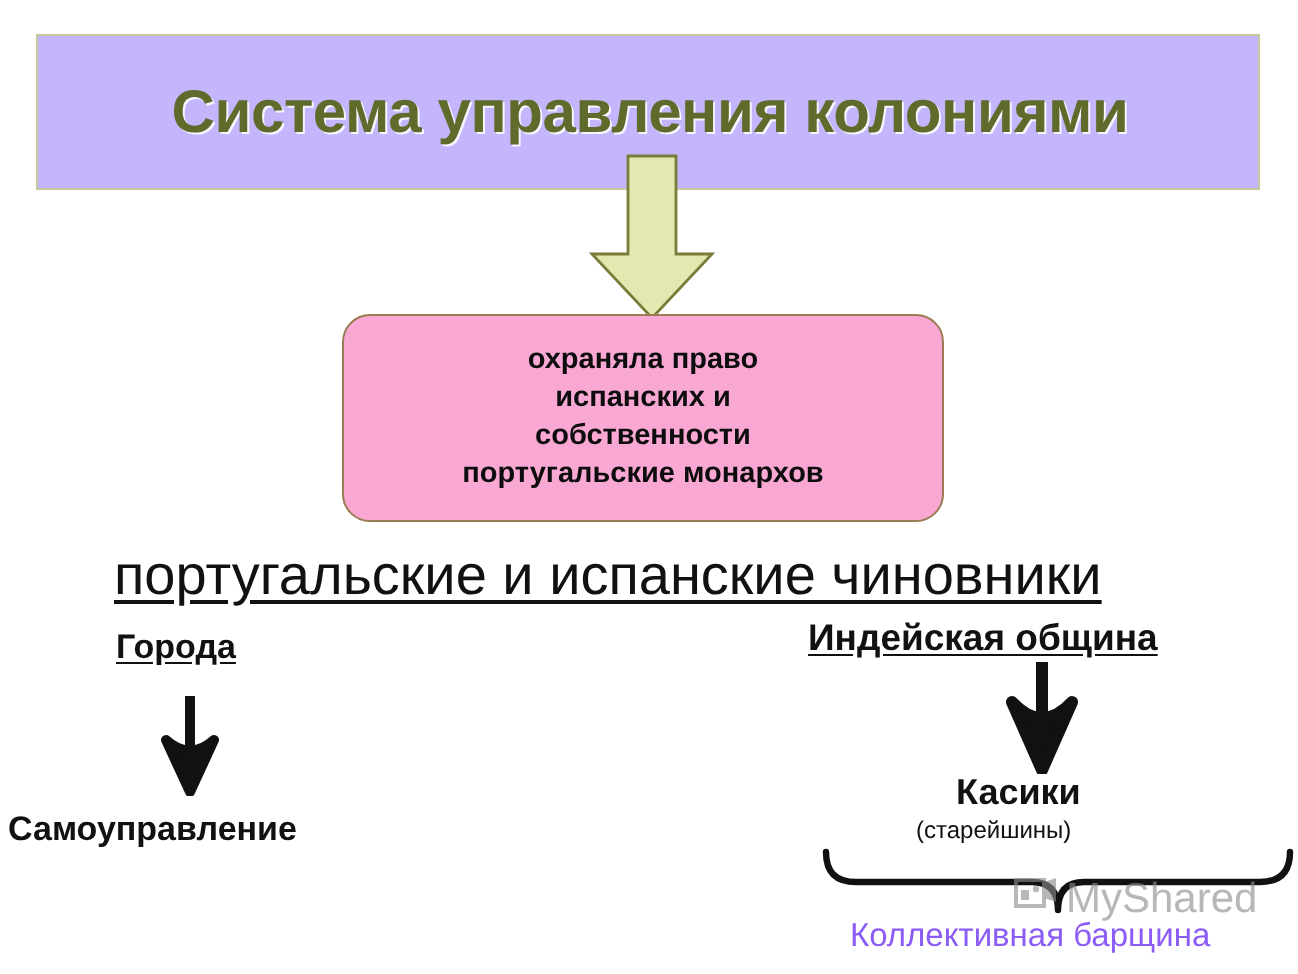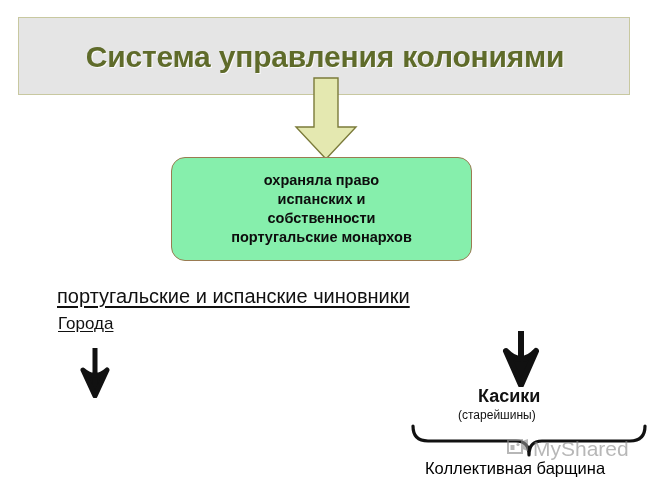--- a/index.html
+++ b/index.html
@@ -24,21 +24,21 @@
   }
 
   
   .title-banner {
     position: absolute;
     left: 18px;
     top: 17px;
     width: 612px;
     height: 78px;
     border: 1px solid #c8c8a0;
-    background: #e5e5e5;
+    background: #c4b5fd;
     box-sizing: border-box;
   }
   .circles-layer {
     position: absolute;
     left: 0; top: 0;
     width: 100%; height: 100%;
     overflow: hidden;
   }
   .circles-layer svg { display: block; }
 
@@ -68,54 +68,54 @@
     height: 84px;
   }
 
   
   .orange-box {
     position: absolute;
     left: 171px;
     top: 157px;
     width: 301px;
     height: 104px;
-    background: #86efac;
+    background: #f9a8d4;
     border: 1.5px solid #9a7b52;
     border-radius: 14px;
     box-sizing: border-box;
     display: flex;
     flex-direction: column;
     align-items: center;
     justify-content: center;
     text-align: center;
     color: #0d0d0d;
     font-size: 14.5px;
     font-weight: bold;
     line-height: 1.30;
   }
   .orange-box span { display: block; }
 
   
   .hdr-officials {
     position: absolute;
     left: 57px;
-    top: 285px;
-    font-size: 20px;
+    top: 272px;
+    font-size: 28px;
     font-weight: normal;
     color: #111111;
     text-decoration: underline;
     text-underline-offset: 3px;
     white-space: nowrap;
   }
   .hdr-cities {
     position: absolute;
     left: 58px;
     top: 314px;
     font-size: 17px;
-    font-weight: normal;
+    font-weight: bold;
     color: #111111;
     text-decoration: underline;
     text-underline-offset: 2px;
     white-space: nowrap;
   }
   .hdr-indian {
     position: absolute;
     left: 404px;
     top: 308px;
     font-size: 18.5px;
@@ -170,21 +170,21 @@
     font-weight: normal;
     color: #111111;
     white-space: nowrap;
   }
   .lbl-corvee {
     position: absolute;
     left: 425px;
     top: 459px;
     font-size: 16.5px;
     font-weight: normal;
-    color: #000000;
+    color: #8b5cf6;
     white-space: nowrap;
   }
 
   
   .brace {
     position: absolute;
     left: 410px;
     top: 424px;
     width: 238px;
     height: 34px;
@@ -247,21 +247,23 @@
   <div class="hdr-officials">португальские и испанские чиновники</div>
 
   <div class="hdr-cities">Города</div>
 
   <div class="thin-arrow-left">
     <svg width="34" height="50" viewBox="0 0 34 50" xmlns="http://www.w3.org/2000/svg">
       <path d="M17 0 L17 38 M17 48 L5 22 Q17 33 29 22 Z" fill="#111111" stroke="#111111" stroke-width="5" stroke-linejoin="round"></path>
     </svg>
   </div>
 
-
+  <div class="lbl-selfgov">Самоуправление</div>
+
+  <div class="hdr-indian">Индейская община</div>
 
   <div class="thin-arrow-right">
     <svg width="42" height="56" viewBox="0 0 42 56" xmlns="http://www.w3.org/2000/svg">
       <path d="M21 0 L21 40 M21 54 L6 20 Q21 36 36 20 Z" fill="#111111" stroke="#111111" stroke-width="6" stroke-linejoin="round"></path>
     </svg>
   </div>
 
   <div class="lbl-caciques">Касики</div>
 
   <div class="lbl-elders">(старейшины)</div>

